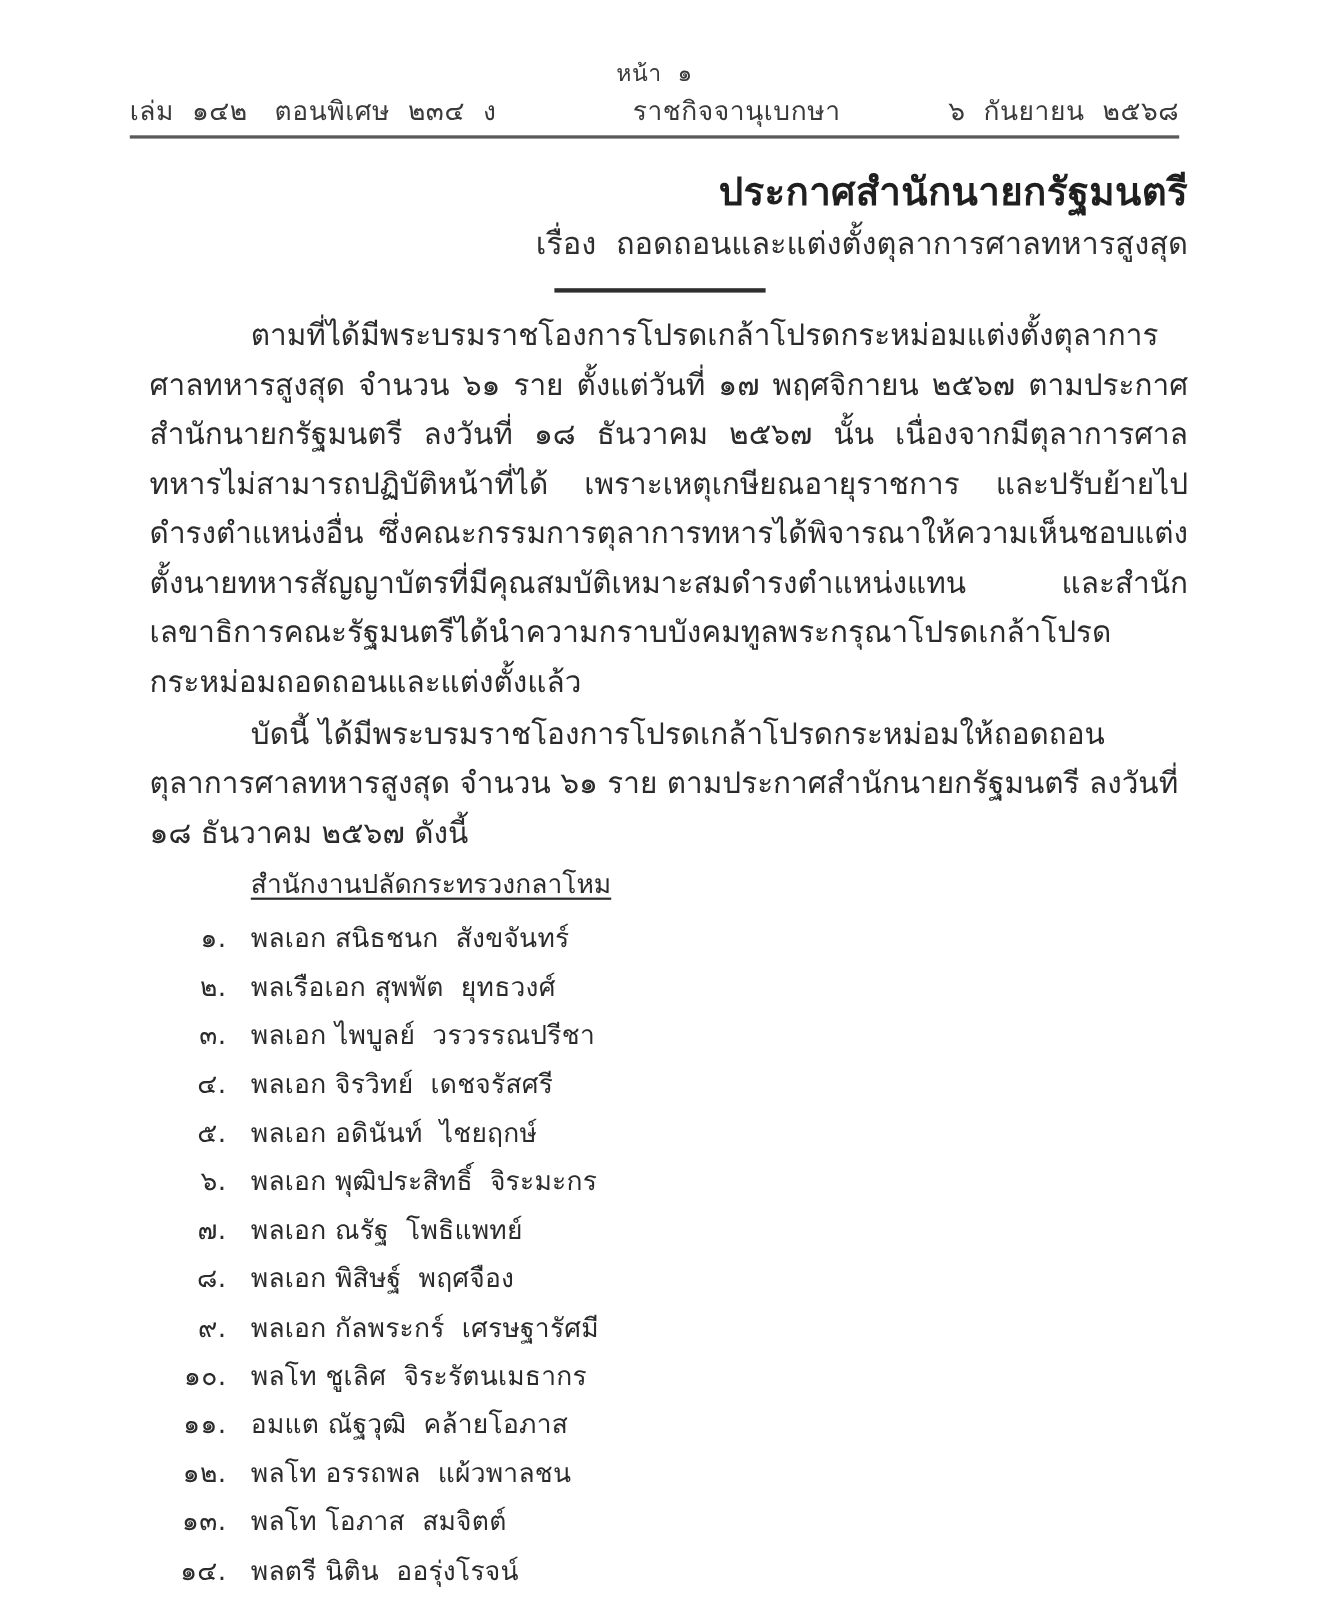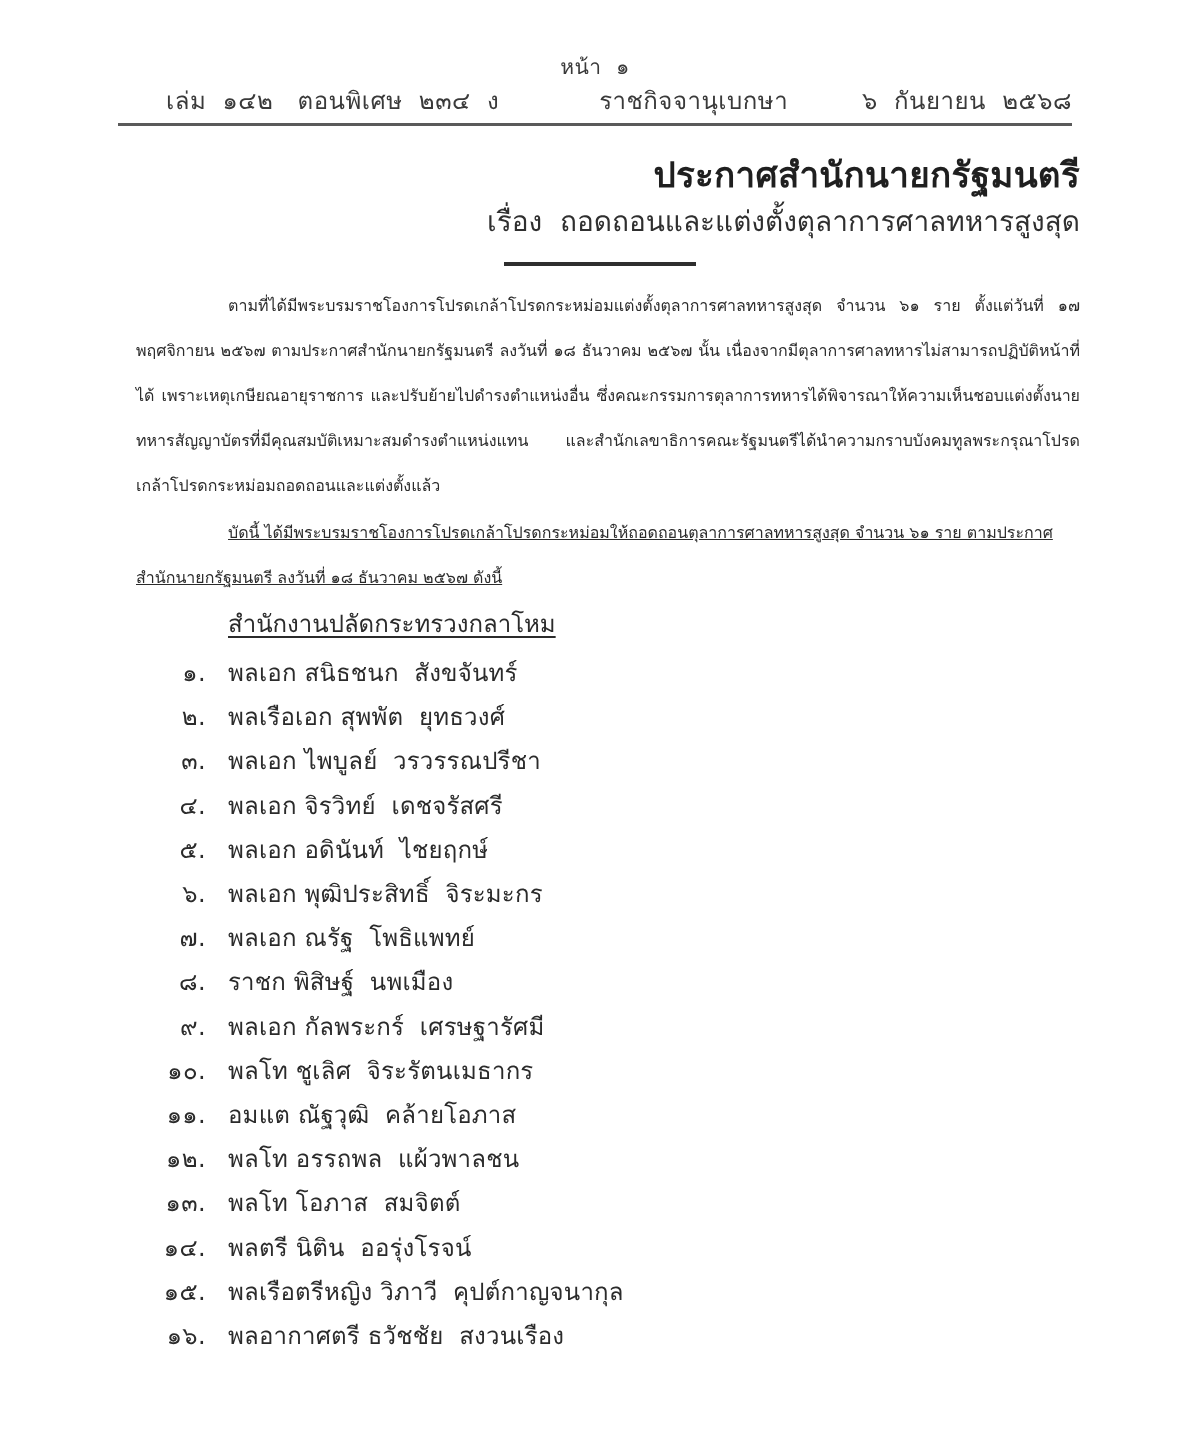--- a/index.html
+++ b/index.html
@@ -39,21 +39,20 @@
   }
   .header-row {
     display: flex;
     align-items: baseline;
     justify-content: space-between;
     font-size: 24px;
     line-height: 34px;
     color: #3a3a3a;
     margin-top: 2px;
     white-space: pre;
-    margin-left: 48px;
   }
   .header-left,
   .header-center,
   .header-right {
     white-space: pre;
   }
   .header-left { flex: 0 0 auto; letter-spacing: 0.5px; }
   .header-center { flex: 0 0 auto; margin-left: 26px; letter-spacing: 0.5px; }
   .header-right { flex: 0 0 auto; letter-spacing: 0.5px; }
   .header-rule {
@@ -93,31 +92,30 @@
   }
 
   
   .body-block {
     position: absolute;
     left: 136px;
     right: 120px;
     top: 283px;
   }
   .para {
-    font-size: 16px;
+    font-size: 27px;
     line-height: 45px;
     color: #2b2b2b;
     text-align: justify;
     text-align-last: left;
     text-indent: 92px;
     margin: 0 0 2px 0;
   }
   .para.no-justify {
     text-align: left;
-    text-decoration: underline;
   }
   .section-heading {
     font-size: 24px;
     line-height: 45px;
     color: #2b2b2b;
     margin: 0 0 0 92px;
     display: block;
   }
   .section-heading span.u {
     text-decoration: underline;
@@ -207,21 +205,21 @@
       <li class="name-item">
         <span class="item-num">๖.</span>
         <span class="item-name">พลเอก พุฒิประสิทธิ์  จิระมะกร</span>
       </li>
       <li class="name-item">
         <span class="item-num">๗.</span>
         <span class="item-name">พลเอก ณรัฐ  โพธิแพทย์</span>
       </li>
       <li class="name-item">
         <span class="item-num">๘.</span>
-        <span class="item-name">ราชก พิสิษฐ์  นพเมือง</span>
+        <span class="item-name">พลเอก พิสิษฐ์  พฤศจือง</span>
       </li>
       <li class="name-item">
         <span class="item-num">๙.</span>
         <span class="item-name">พลเอก กัลพระกร์  เศรษฐารัศมี</span>
       </li>
       <li class="name-item">
         <span class="item-num">๑๐.</span>
         <span class="item-name">พลโท ชูเลิศ  จิระรัตนเมธากร</span>
       </li>
       <li class="name-item">

